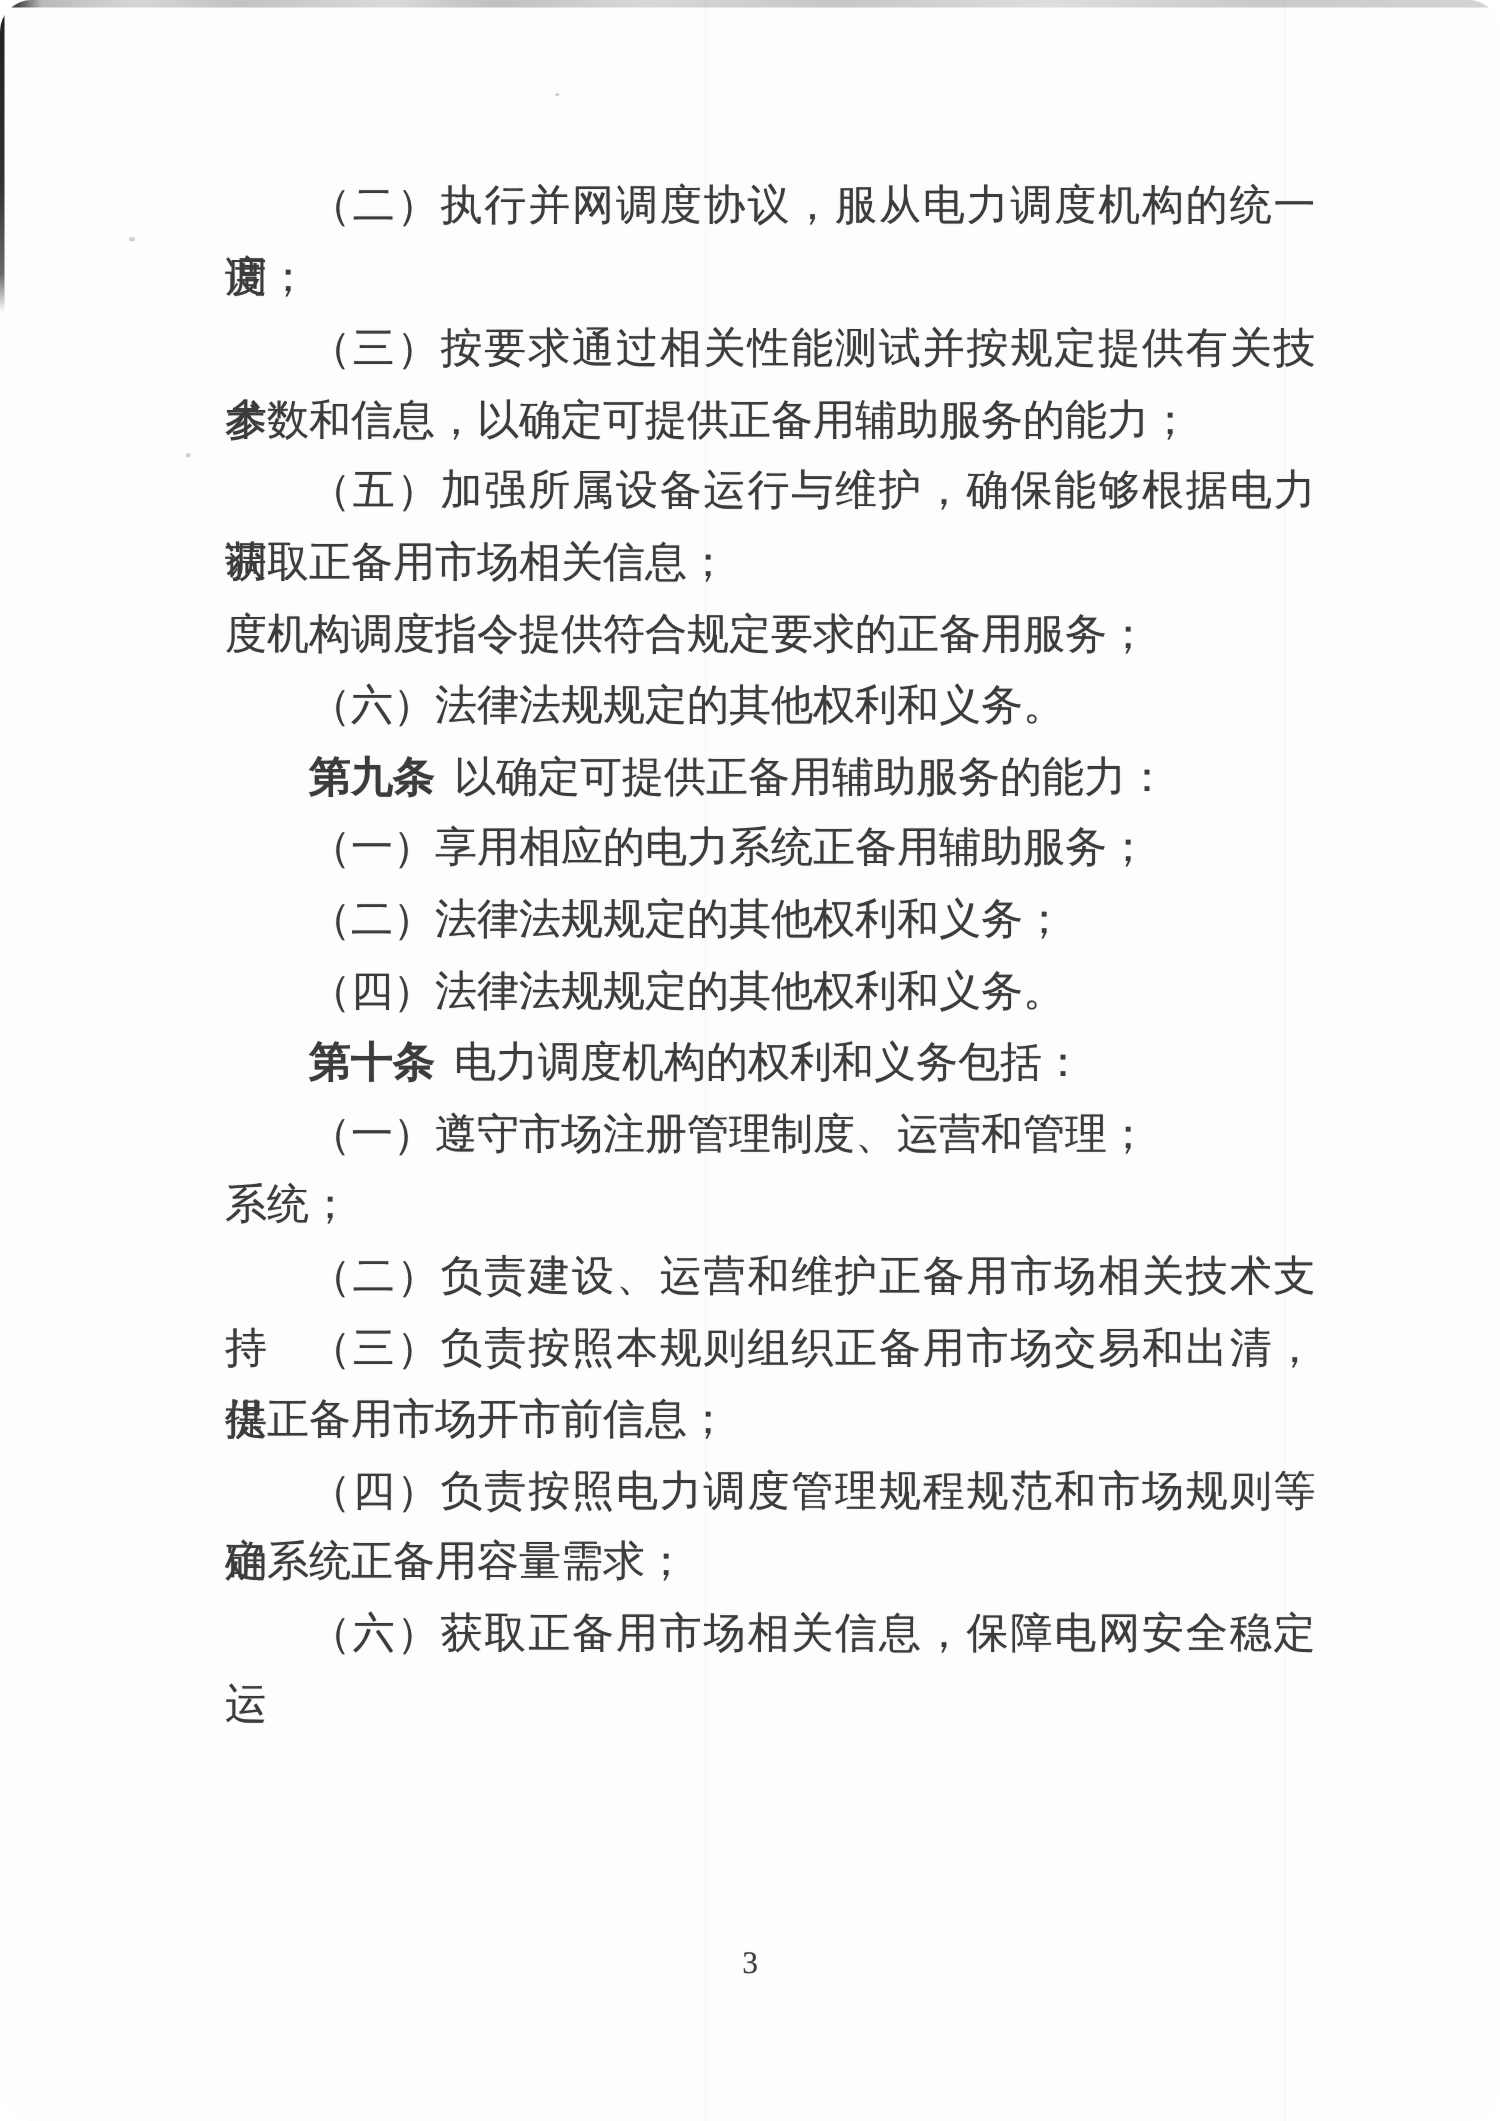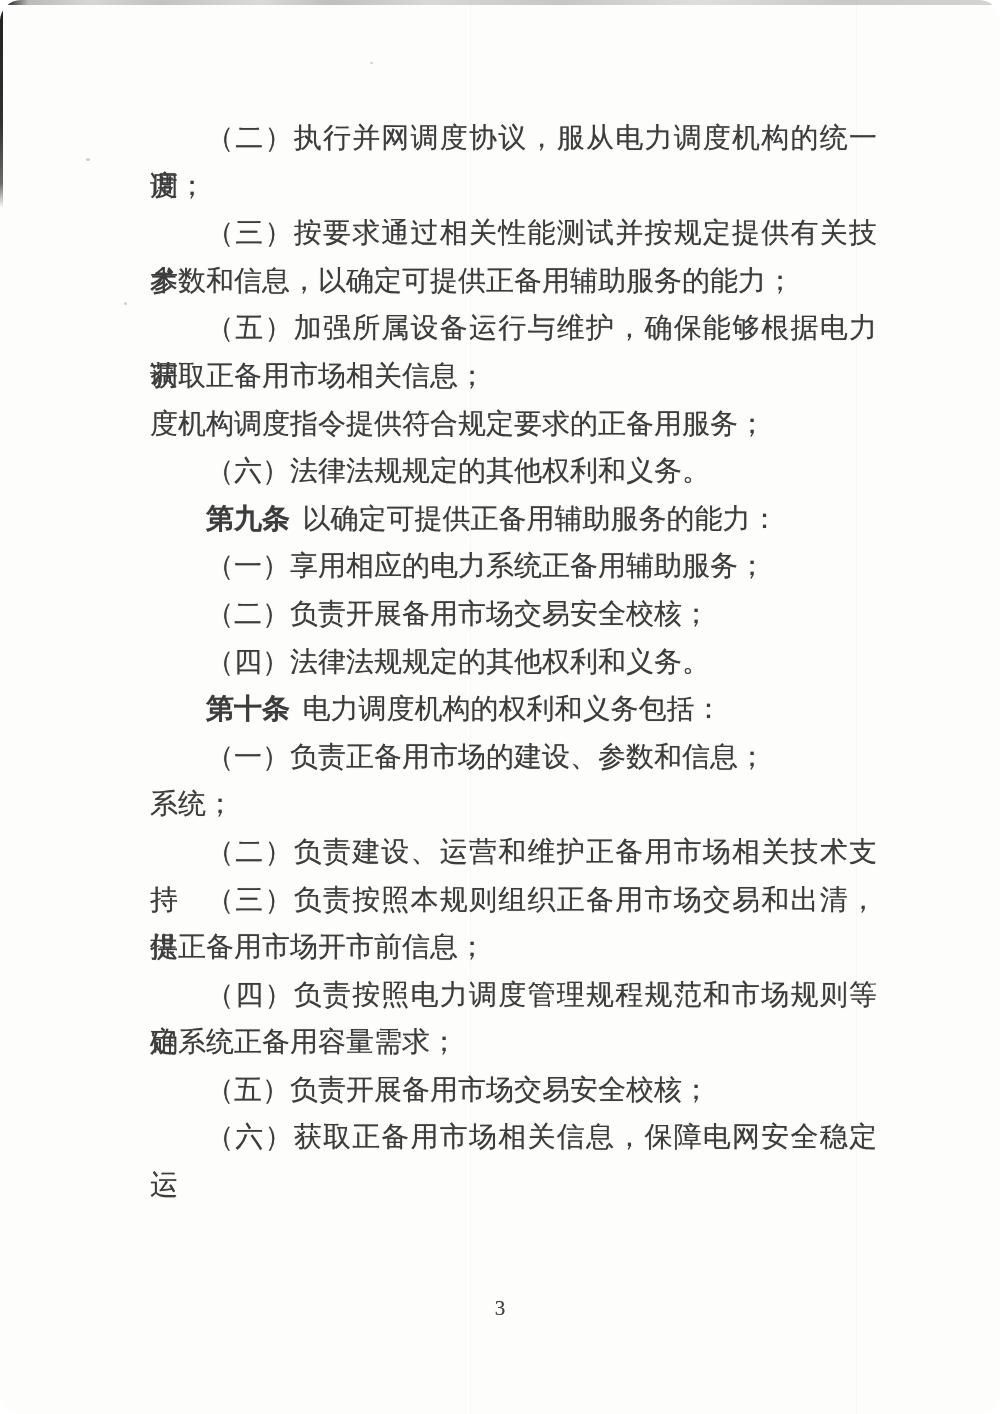--- a/index.html
+++ b/index.html
@@ -104,31 +104,30 @@
     <div class="line indent just">（三）按要求通过相关性能测试并按规定提供有关技术</div>
     <div class="line">参数和信息，以确定可提供正备用辅助服务的能力；</div>
     <div class="line indent just">（五）加强所属设备运行与维护，确保能够根据电力调</div>
     <div class="line">获取正备用市场相关信息；</div>
     <div class="line">度机构调度指令提供符合规定要求的正备用服务；</div>
     <div class="line indent">（六）法律法规规定的其他权利和义务。</div>
     <div class="line indent">
       <span class="b">第九条</span><span>以确定可提供正备用辅助服务的能力：</span>
     </div>
     <div class="line indent">（一）享用相应的电力系统正备用辅助服务；</div>
-    <div class="line indent">（二）负责开展备用市场交易安全校核；</div>
+    <div class="line indent">（二）法律法规规定的其他权利和义务；</div>
     <div class="line indent">（四）法律法规规定的其他权利和义务。</div>
     <div class="line indent">
       <span class="b">第十条</span><span>电力调度机构的权利和义务包括：</span>
     </div>
-    <div class="line indent">（一）负责正备用市场的建设、参数和信息；</div>
+    <div class="line indent">（一）遵守市场注册管理制度、运营和管理；</div>
     <div class="line">系统；</div>
     <div class="line indent just">（二）负责建设、运营和维护正备用市场相关技术支持</div>
     <div class="line indent just">（三）负责按照本规则组织正备用市场交易和出清，提</div>
     <div class="line">供正备用市场开市前信息；</div>
     <div class="line indent just">（四）负责按照电力调度管理规程规范和市场规则等确</div>
     <div class="line">定系统正备用容量需求；</div>
-    <div class="line indent">（五）负责开展备用市场交易安全校核；</div>
     <div class="line indent just">（六）获取正备用市场相关信息，保障电网安全稳定运</div>
   </div>
 
   <div class="page-number">3</div>
 
 </div>
 
 </body></html>

